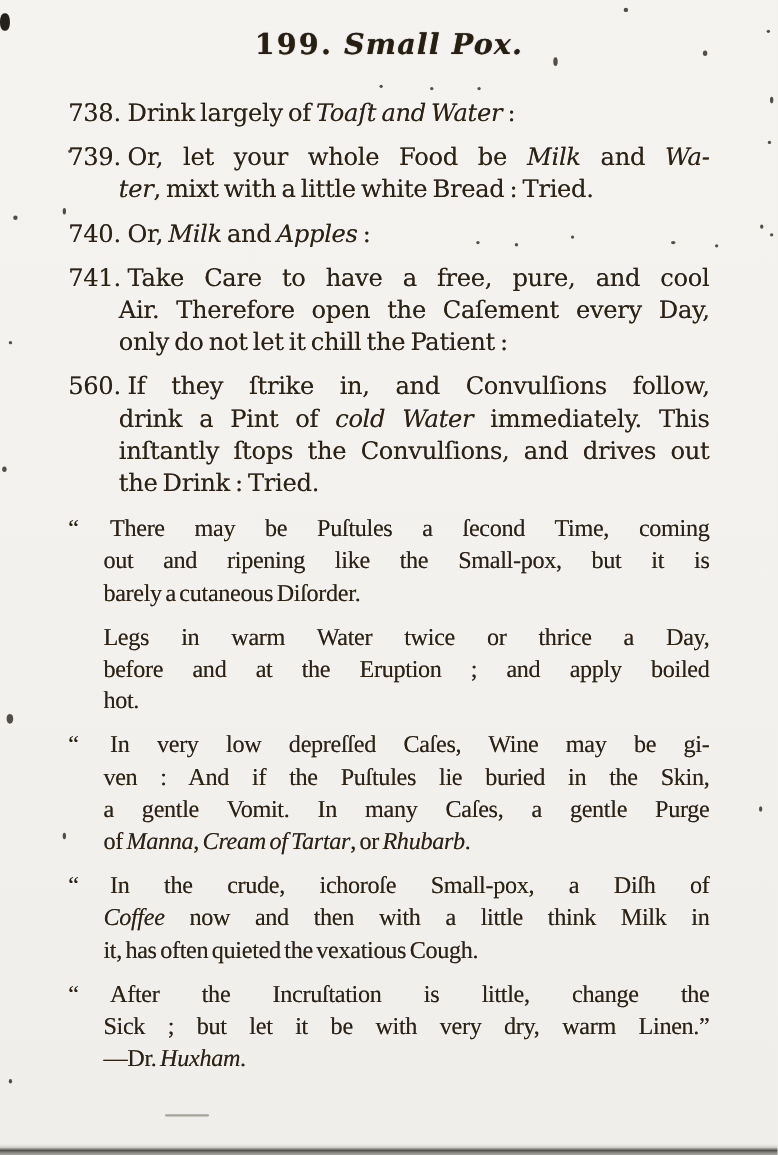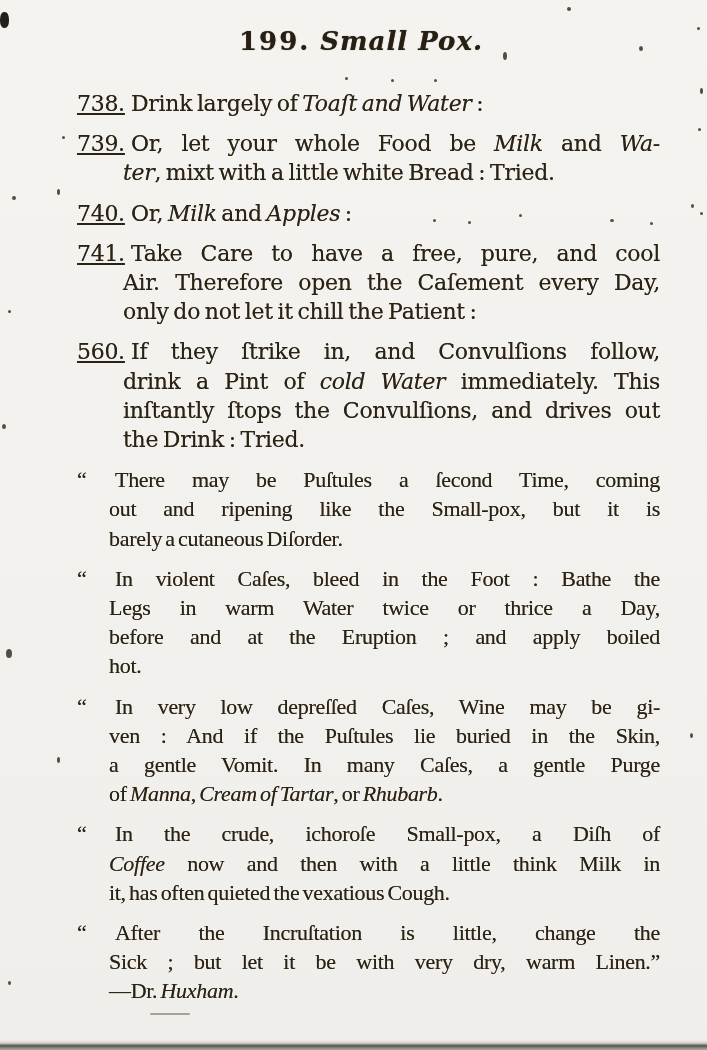--- a/index.html
+++ b/index.html
@@ -5,42 +5,41 @@
   html, body { margin: 0; padding: 0; }
   body {
     width: 707px; height: 1050px; overflow: hidden; position: relative;
     background: #f2f1ed;
     font-family: "DejaVu Serif", "Liberation Serif", serif;
     color: #2b2214;
   }
   .page {
     position: absolute; inset: 0;
     background: linear-gradient(180deg, #f4f3ef 0%, #f2f1ed 55%, #efeeea 100%);
-    padding-left: 15px;
   }
   .header {
     padding-top: 26px; text-align: center;
     font-size: 26px; font-weight: bold; color: #271f11;
     text-shadow: 0 0 0.8px rgba(39,31,17,0.75);
   }
   .header .page-number { letter-spacing: 2px; margin-right: 10px; }
   .header .title { font-style: italic; letter-spacing: 1px; }
   .body {
     margin: 33px 0 0 62px; width: 583px;
     font-size: 22px; line-height: 29.2px;
     letter-spacing: -0.3px; word-spacing: -2px;
     text-shadow: 0 0 0.6px rgba(43,34,20,0.6);
   }
   .para { padding-left: 46px; margin-bottom: 11px; }
   .para.quoted { padding-left: 32px; font-family: Liberation Serif, serif; }
   .line { text-align: justify; text-align-last: justify; }
   .line.last { text-align-last: left; }
   .para .line.first { margin-left: -46px; }
   .para.quoted .line.first { margin-left: -32px; }
-  .pnum { display: inline-block; width: 54px; text-decoration: underline; }
+  .pnum { display: inline-block; width: 54px; }
   .qmark { display: inline-block; width: 38px; letter-spacing: 0; }
   .it { font-style: italic; }
   .speck { position: absolute; background: #2e2a22; border-radius: 50%; opacity: 0.82; }
   .blot  { position: absolute; background: #24211c; border-radius: 45%; }
   .smudge { position: absolute; background: #4a4438; opacity: 0.45; border-radius: 2px; }
   .edge-shadow {
     position: absolute; left: 0; right: 0; bottom: 0; height: 10px;
     background: linear-gradient(to bottom,
       rgba(90,90,86,0) 0%, rgba(90,90,86,0.18) 30%,
       #55534d 58%, #8f8d88 82%, #a7a5a0 100%);
@@ -76,21 +75,20 @@
         <div class="line"><span>drink a Pint of </span><span class="it">cold Water</span><span> immediately. This</span></div>
         <div class="line"><span>inſtantly ſtops the Convulſions, and drives out</span></div>
         <div class="line last"><span>the Drink : Tried.</span></div>
       </div>
       <div class="para quoted">
         <div class="line first"><span class="qmark">“</span><span>There may be Puſtules a ſecond Time, coming</span></div>
         <div class="line"><span>out and ripening like the Small-pox, but it is</span></div>
         <div class="line last"><span>barely a cutaneous Diſorder.</span></div>
       </div>
       <div class="para quoted">
-        <div class="line first"><span class="qmark">“</span><span>In violent Caſes, bleed in the Foot : Bathe the</span></div>
         <div class="line"><span>Legs in warm Water twice or thrice a Day,</span></div>
         <div class="line"><span>before and at the Eruption ; and apply boiled</span></div>
         <div class="line last"><span>hot.</span></div>
       </div>
       <div class="para quoted">
         <div class="line first"><span class="qmark">“</span><span>In very low depreſſed Caſes, Wine may be gi-</span></div>
         <div class="line"><span>ven : And if the Puſtules lie buried in the Skin,</span></div>
         <div class="line"><span>a gentle Vomit. In many Caſes, a gentle Purge</span></div>
         <div class="line last"><span>of </span><span class="it">Manna</span><span>, </span><span class="it">Cream of Tartar</span><span>, or </span><span class="it">Rhubarb</span><span>.</span></div>
       </div>

